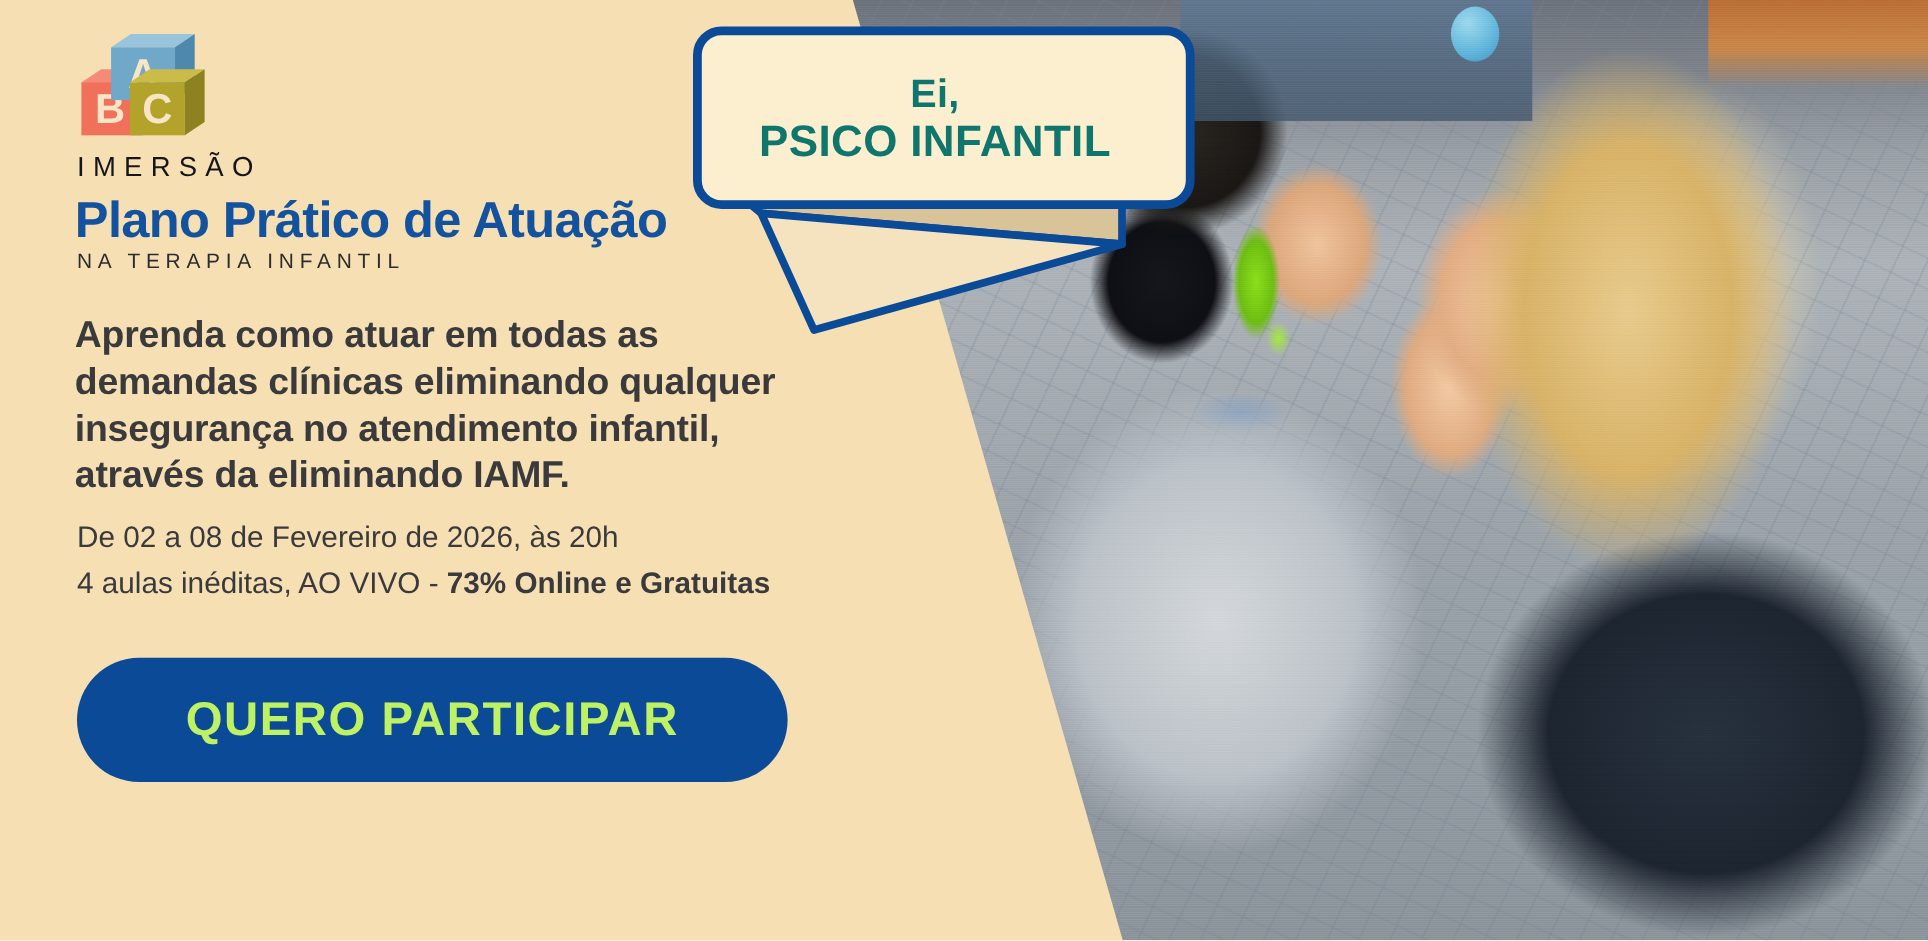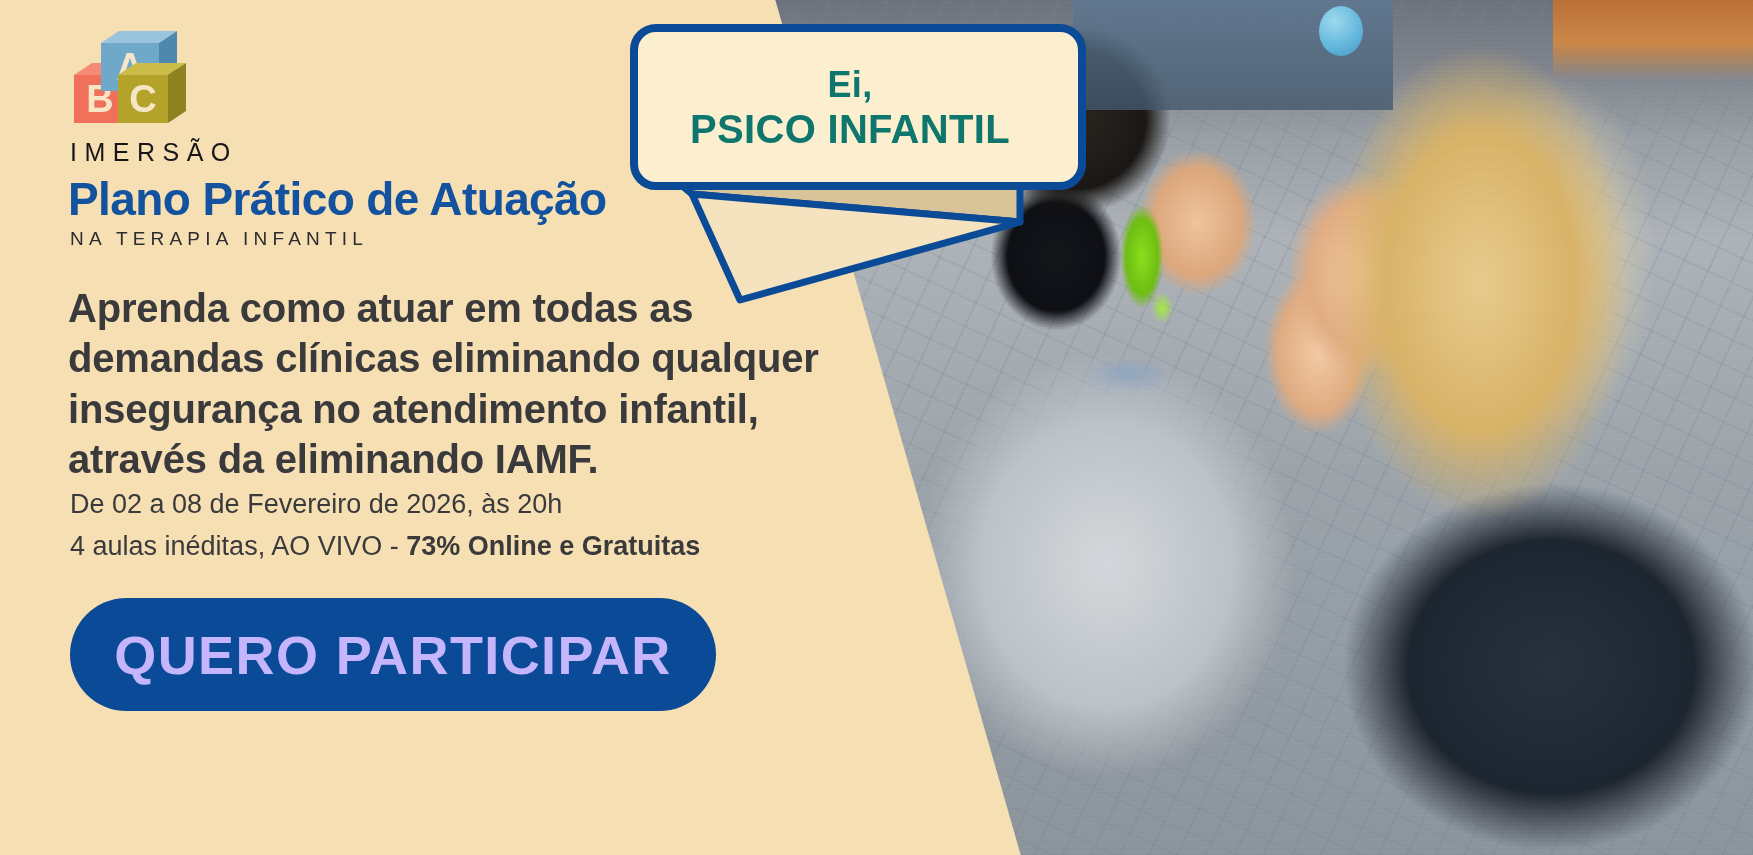--- a/index.html
+++ b/index.html
@@ -142,52 +142,51 @@
     letter-spacing: 5.2px;
     font-weight: 400;
     color: #2C2C30;
   }
 
   .pitch {
     position: absolute;
     top: 283px;
     left: 68px;
     width: 760px;
-    font-size: 40px;
+    font-size: 34px;
     line-height: 1.26;
     font-weight: 700;
     color: #3A3A3C;
     letter-spacing: -0.2px;
   }
 
   .details {
     position: absolute;
     top: 468px;
     left: 70px;
     width: 830px;
     font-size: 27px;
     line-height: 1.55;
     color: #3A3A3C;
     font-weight: 400;
-    margin-top: 16px;
   }
   .details b { font-weight: 700; }
 
   .cta {
     position: absolute;
     top: 598px;
     left: 70px;
     width: 646px;
     height: 113px;
     border: none;
     border-radius: 58px;
     background: #0B4A96;
-    color: #c4b5fd;
+    color: #bef264;
     font-family: "Liberation Sans", sans-serif;
-    font-size: 54px;
+    font-size: 43px;
     font-weight: 700;
     letter-spacing: 1.4px;
     cursor: pointer;
     display: flex;
     align-items: center;
     justify-content: center;
     padding: 0;
   }
 
   

